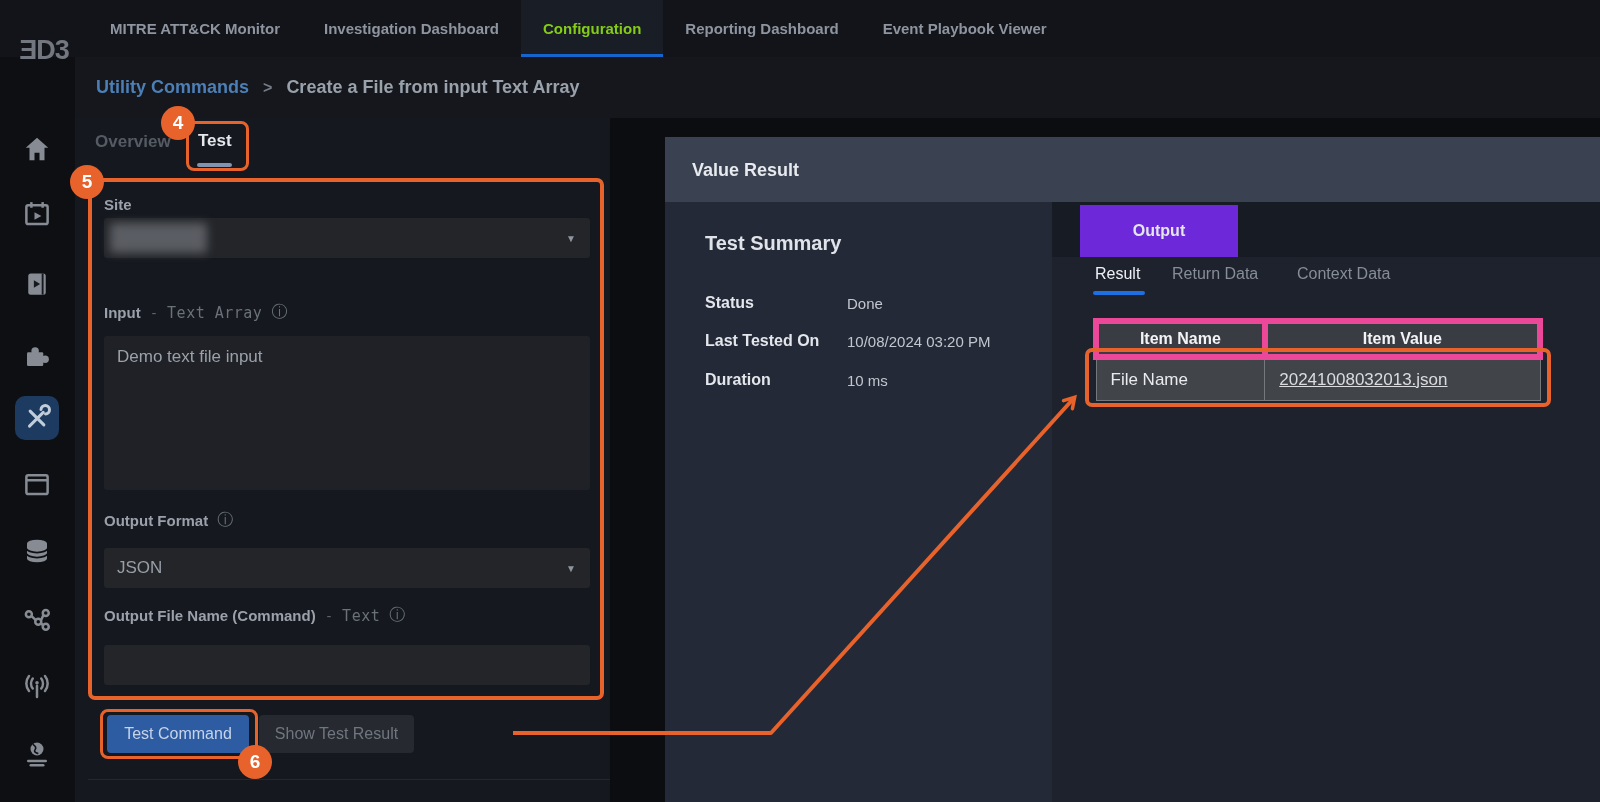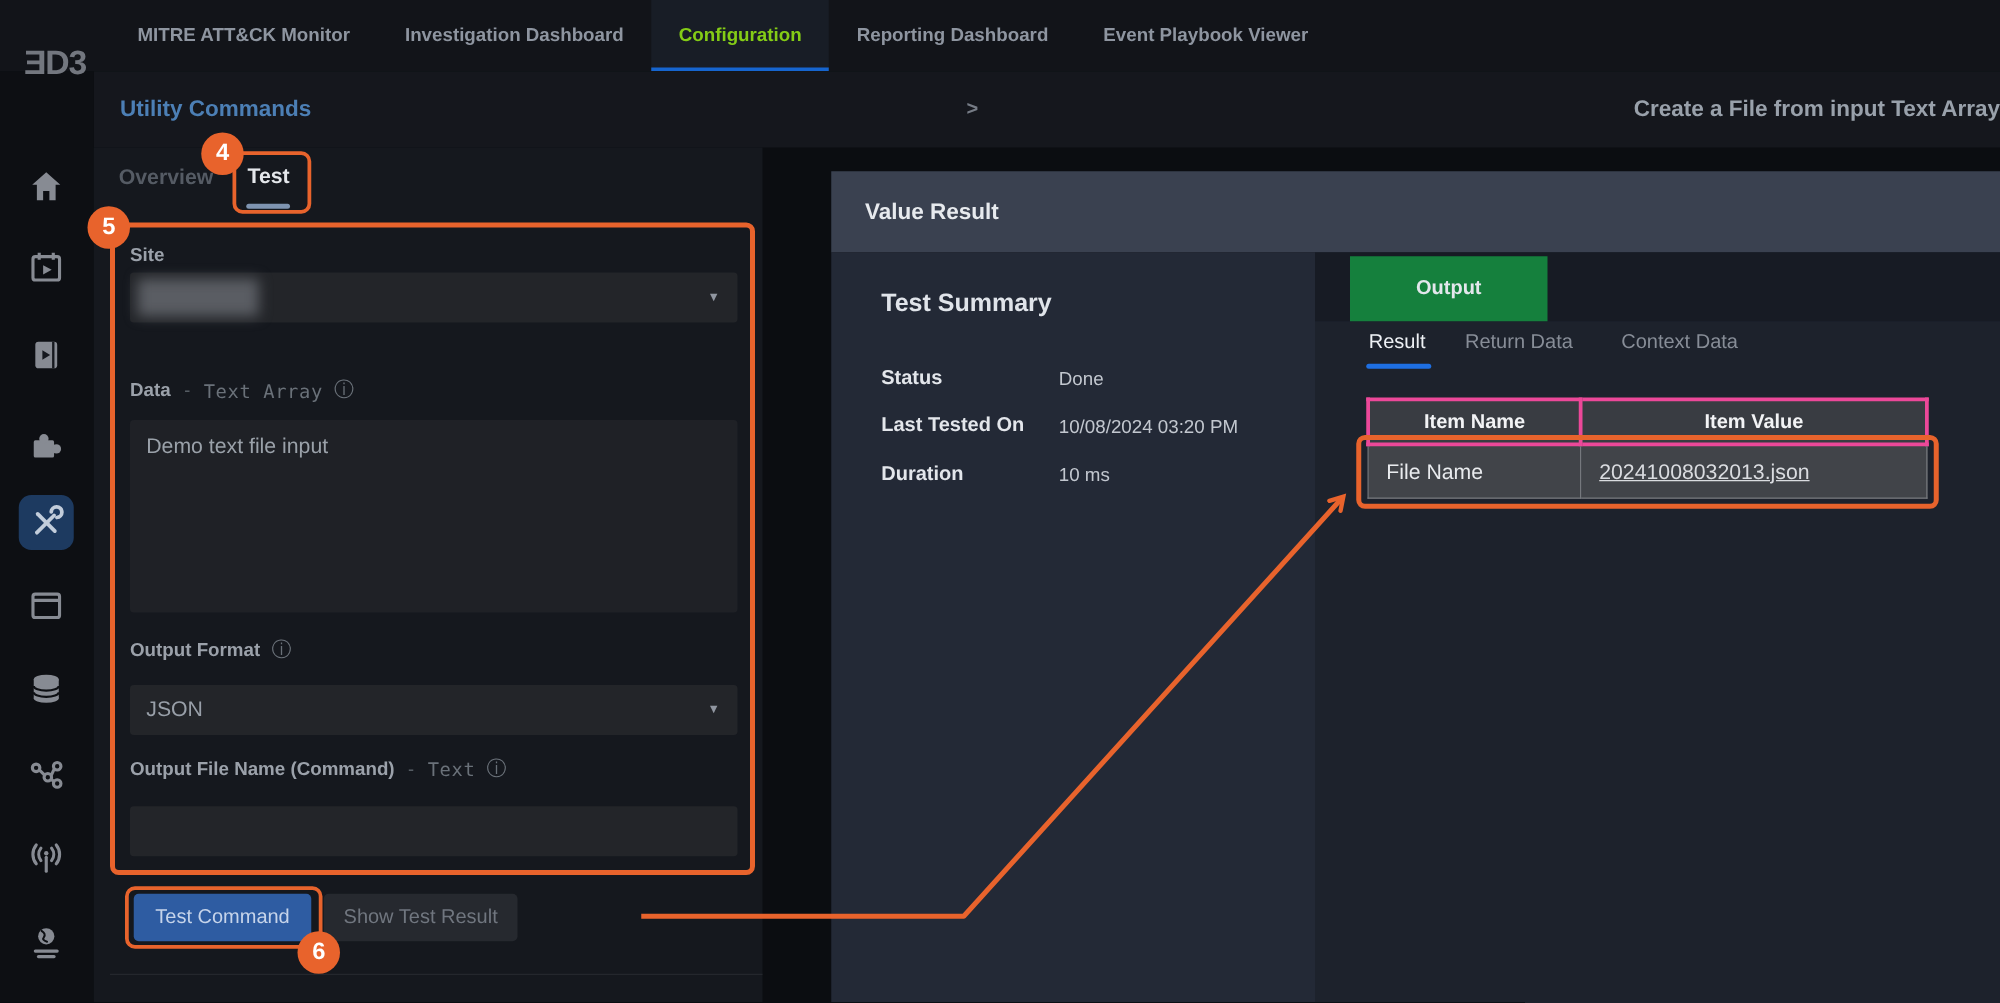--- a/index.html
+++ b/index.html
@@ -14,21 +14,21 @@
   
   .topbar { left:0; top:0; width:1600px; height:57px; background:#121419; display:flex; align-items:stretch; z-index:2; }
   .logo { width:88px; display:flex; align-items:center; justify-content:center;
           color:#73777f; font-size:27px; font-weight:bold; letter-spacing:-1px;margin-top:44px; }
   .navitem { padding:0 22px; line-height:57px; font-size:15px; font-weight:bold;
              color:#8e95a0; cursor:default; white-space:nowrap; }
   .navitem.active { color:#84cc16; background:#181d26; box-shadow:inset 0 -3px 0 #1665cf; }
 
   
   .crumbbar { left:75px; top:57px; width:1525px; height:61px; background:#15171d;
-              display:flex; align-items:center; gap:14px; padding-left:21px; z-index:1;justify-content:space-between; }
+              display:flex; align-items:center; gap:14px; padding-left:21px; z-index:1; }
   .crumb-parent { color:#4c7fb5; font-size:18px; font-weight:bold; }
   .crumb-sep { color:#767c86; font-size:16px; font-weight:bold; }
   .crumb-current { color:#99a1ab; font-size:18px; font-weight:bold; }
 
   
   .sidebar { left:0; top:57px; width:75px; height:745px; background:#0d0f13; z-index:1; }
   .side-ic { position:absolute; left:22px; width:30px; height:30px; color:#878b93; }
   .side-active-bg { position:absolute; left:15px; top:339px; width:44px; height:44px; border-radius:10px; background:#1d3a60; }
 
   
@@ -61,28 +61,28 @@
   .tr-header { left:665px; top:137px; width:935px; height:65px; background:#3a4150; z-index:1; }
   .tr-title { position:absolute; left:27px; top:50%; transform:translateY(-50%); font-size:18px; font-weight:bold; color:#e7eaee; }
   .tr-body { left:665px; top:202px; width:935px; height:600px; background:#232936; z-index:1; }
 
   .summary-title { left:705px; top:232px; font-size:20px; font-weight:bold; color:#e0e4ea; z-index:2; }
   .sum-label { position:absolute; left:705px; font-size:16px; font-weight:bold; color:#e3e6eb; z-index:2; }
   .sum-value { position:absolute; left:847px; font-size:15px; color:#c2c7cf; z-index:2; }
 
   .out-col { left:1052px; top:202px; width:548px; height:600px; background:#1d222c; z-index:1; }
   .out-tabbar { left:1052px; top:202px; width:548px; height:55px; background:#171b24; z-index:1; }
-  .out-tab { left:1080px; top:205px; width:158px; height:52px; background:#15803d; z-index:2;
+  .out-tab { left:1080px; top:205px; width:158px; height:52px; background:#6d28d9; z-index:2;
              display:flex; align-items:center; justify-content:center; font-size:16px; font-weight:bold; color:#e3e7ec; }
   .subtab { position:absolute; top:265px; font-size:16px; z-index:2; color:#878d97; }
   .subtab.active { color:#eef1f5; }
   .subtab-underline { left:1093px; top:291px; width:52px; height:4px; background:#1e6fe2; border-radius:2px; z-index:2; }
 
   .rtable { left:1093px; top:318px; width:450px; z-index:2; border:1px solid #75787d; border-collapse:collapse; }
-  .rtable th { background:#393c42; height:36px; font-size:16px; font-weight:bold; color:#f2f3f5; border:3px solid #ec4899; text-align:center; }
+  .rtable th { background:#393c42; height:36px; font-size:16px; font-weight:bold; color:#f2f3f5; border:6px solid #ec4899; text-align:center; }
   .rtable td { background:#414449; height:43px; font-size:17px; color:#e9ebee; border:1px solid #75787d; padding-left:14px; text-align:left; }
   .rtable .c1 { width:172px; } .rtable .c2 { width:278px;margin-top:30px; }
   .file-link { color:#dadce0; text-decoration:underline; }
 
   
   .ann-box { position:absolute; border:3px solid #e8632c; border-radius:8px; z-index:5; pointer-events:none; }
   .ann-box.thick { border-width:4px; border-radius:7px; }
   .badge { position:absolute; width:34px; height:34px; border-radius:50%; background:#e8632c; color:#ffffff;
            display:flex; align-items:center; justify-content:center; font-size:19px; font-weight:bold; z-index:7; }
   #arrow-svg { position:absolute; left:0; top:0; z-index:6; pointer-events:none; }
@@ -177,21 +177,21 @@
   <div class="abs tab-test">Test</div>
   <div class="abs tab-test-underline"></div>
 
   <div class="abs field-label" style="left:104px; top:196px">Site</div>
   <div class="abs select-box" style="left:104px; top:218px; width:486px; height:40px">
     <div class="blur-pill"></div>
     <span class="caret">▼</span>
   </div>
 
   <div class="abs lbl-row" style="left:104px; top:302px">
-    <span class="field-label">Data</span>
+    <span class="field-label">Input</span>
     <span class="type-sep">-</span>
     <span class="type-name">Text Array</span>
     <span class="info-glyph">ⓘ</span>
   </div>
   <div class="abs textarea-box">
     <div class="textarea-text">Demo text file input</div>
   </div>
 
   <div class="abs lbl-row" style="left:104px; top:510px">
     <span class="field-label">Output Format</span>

